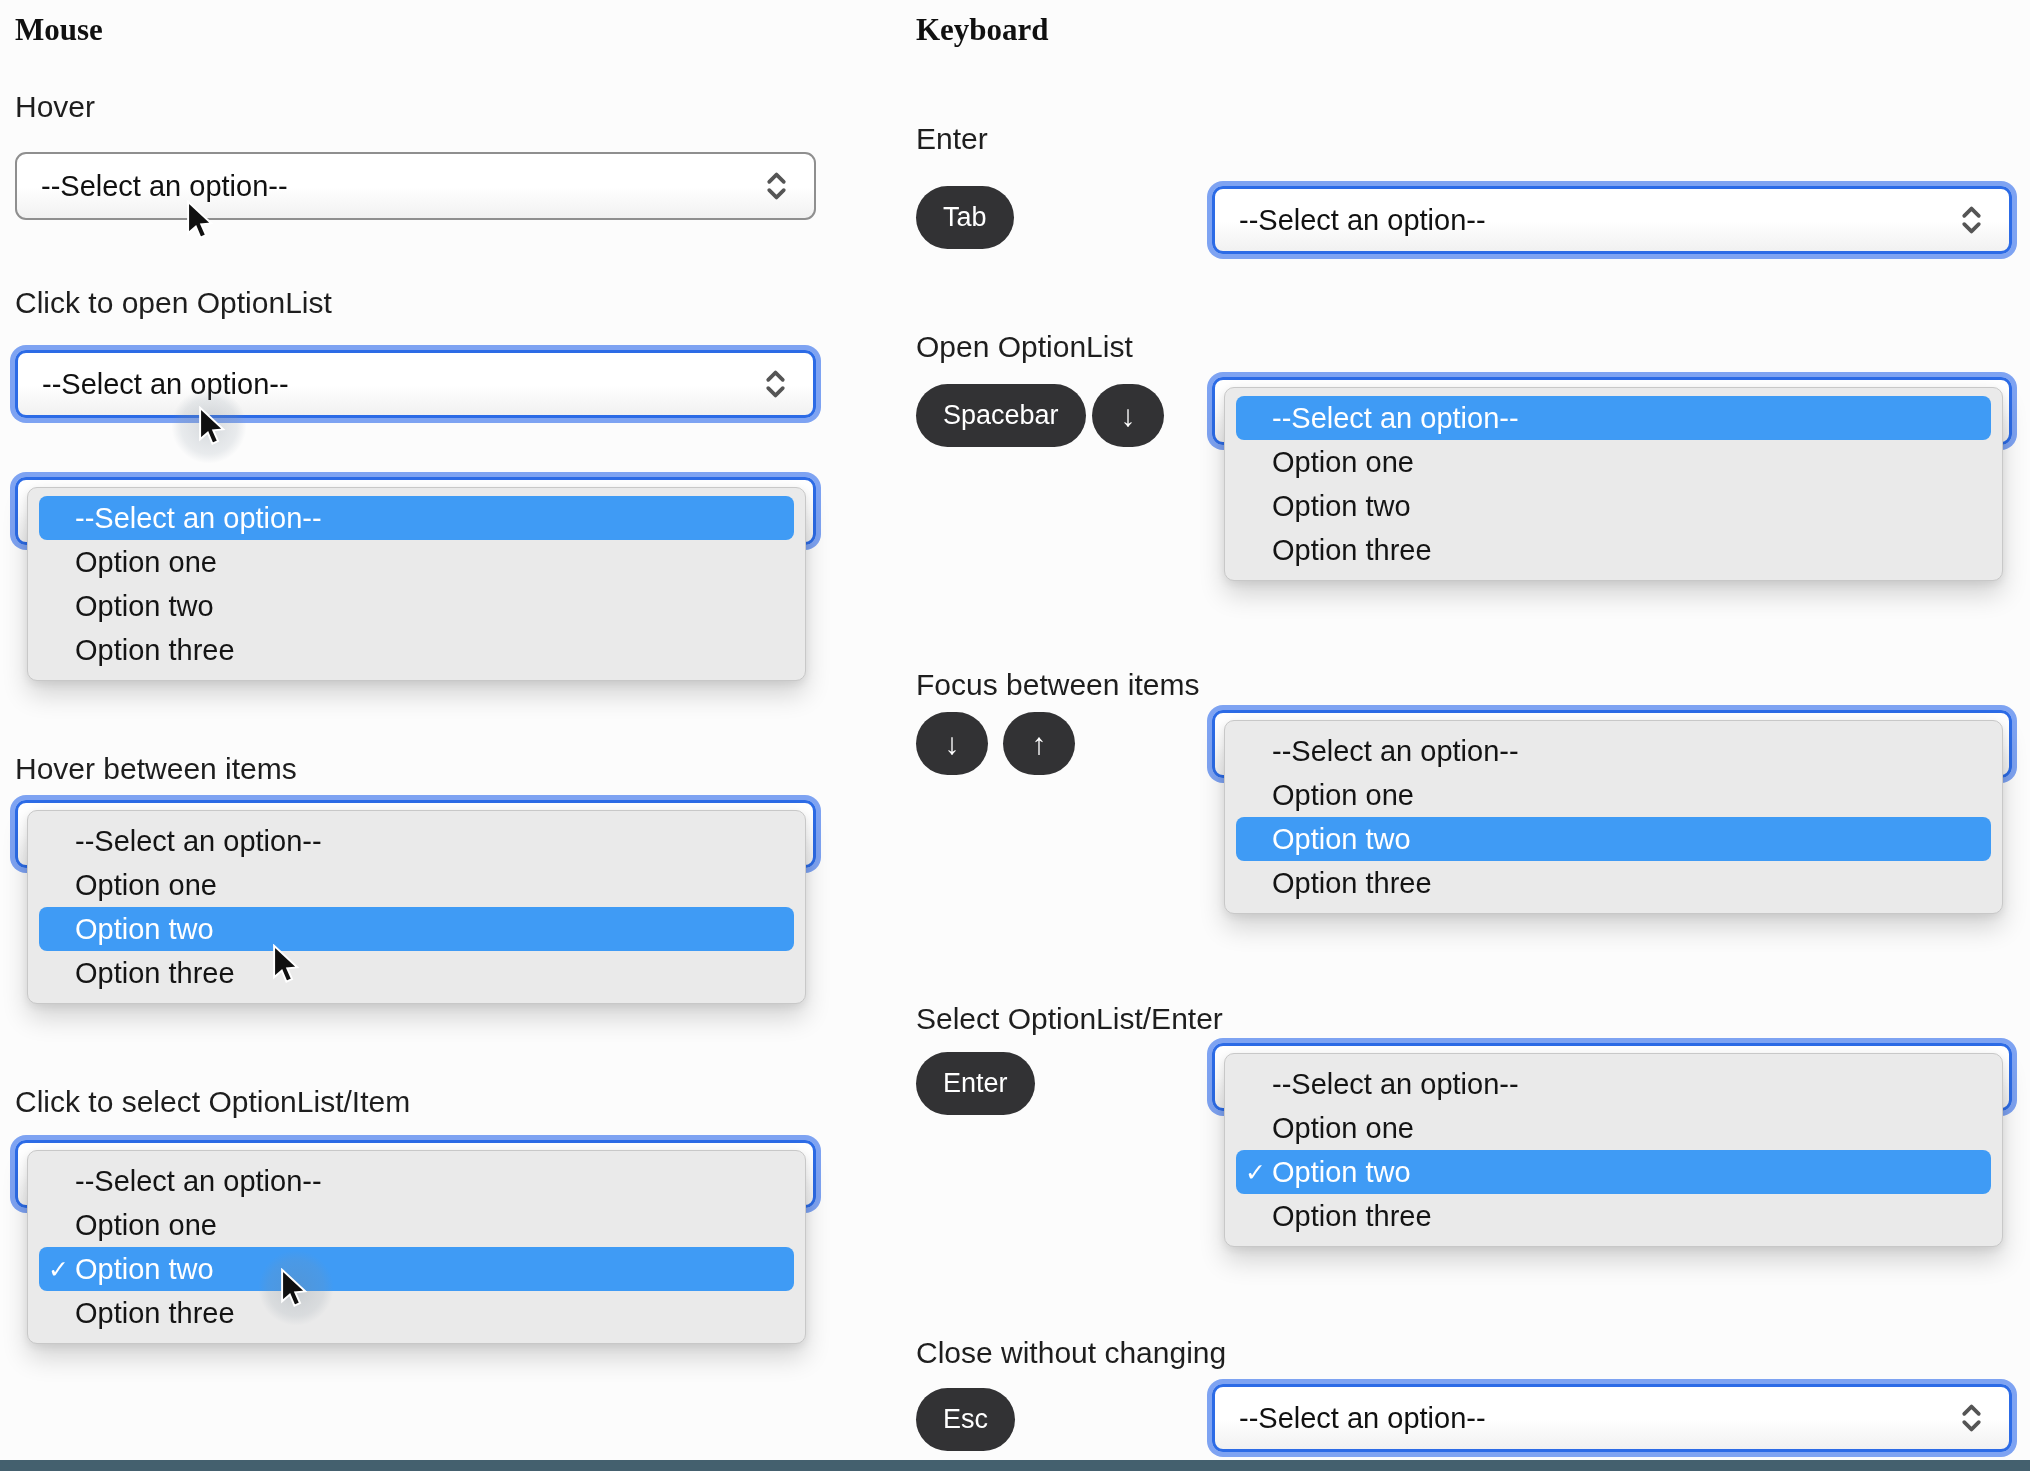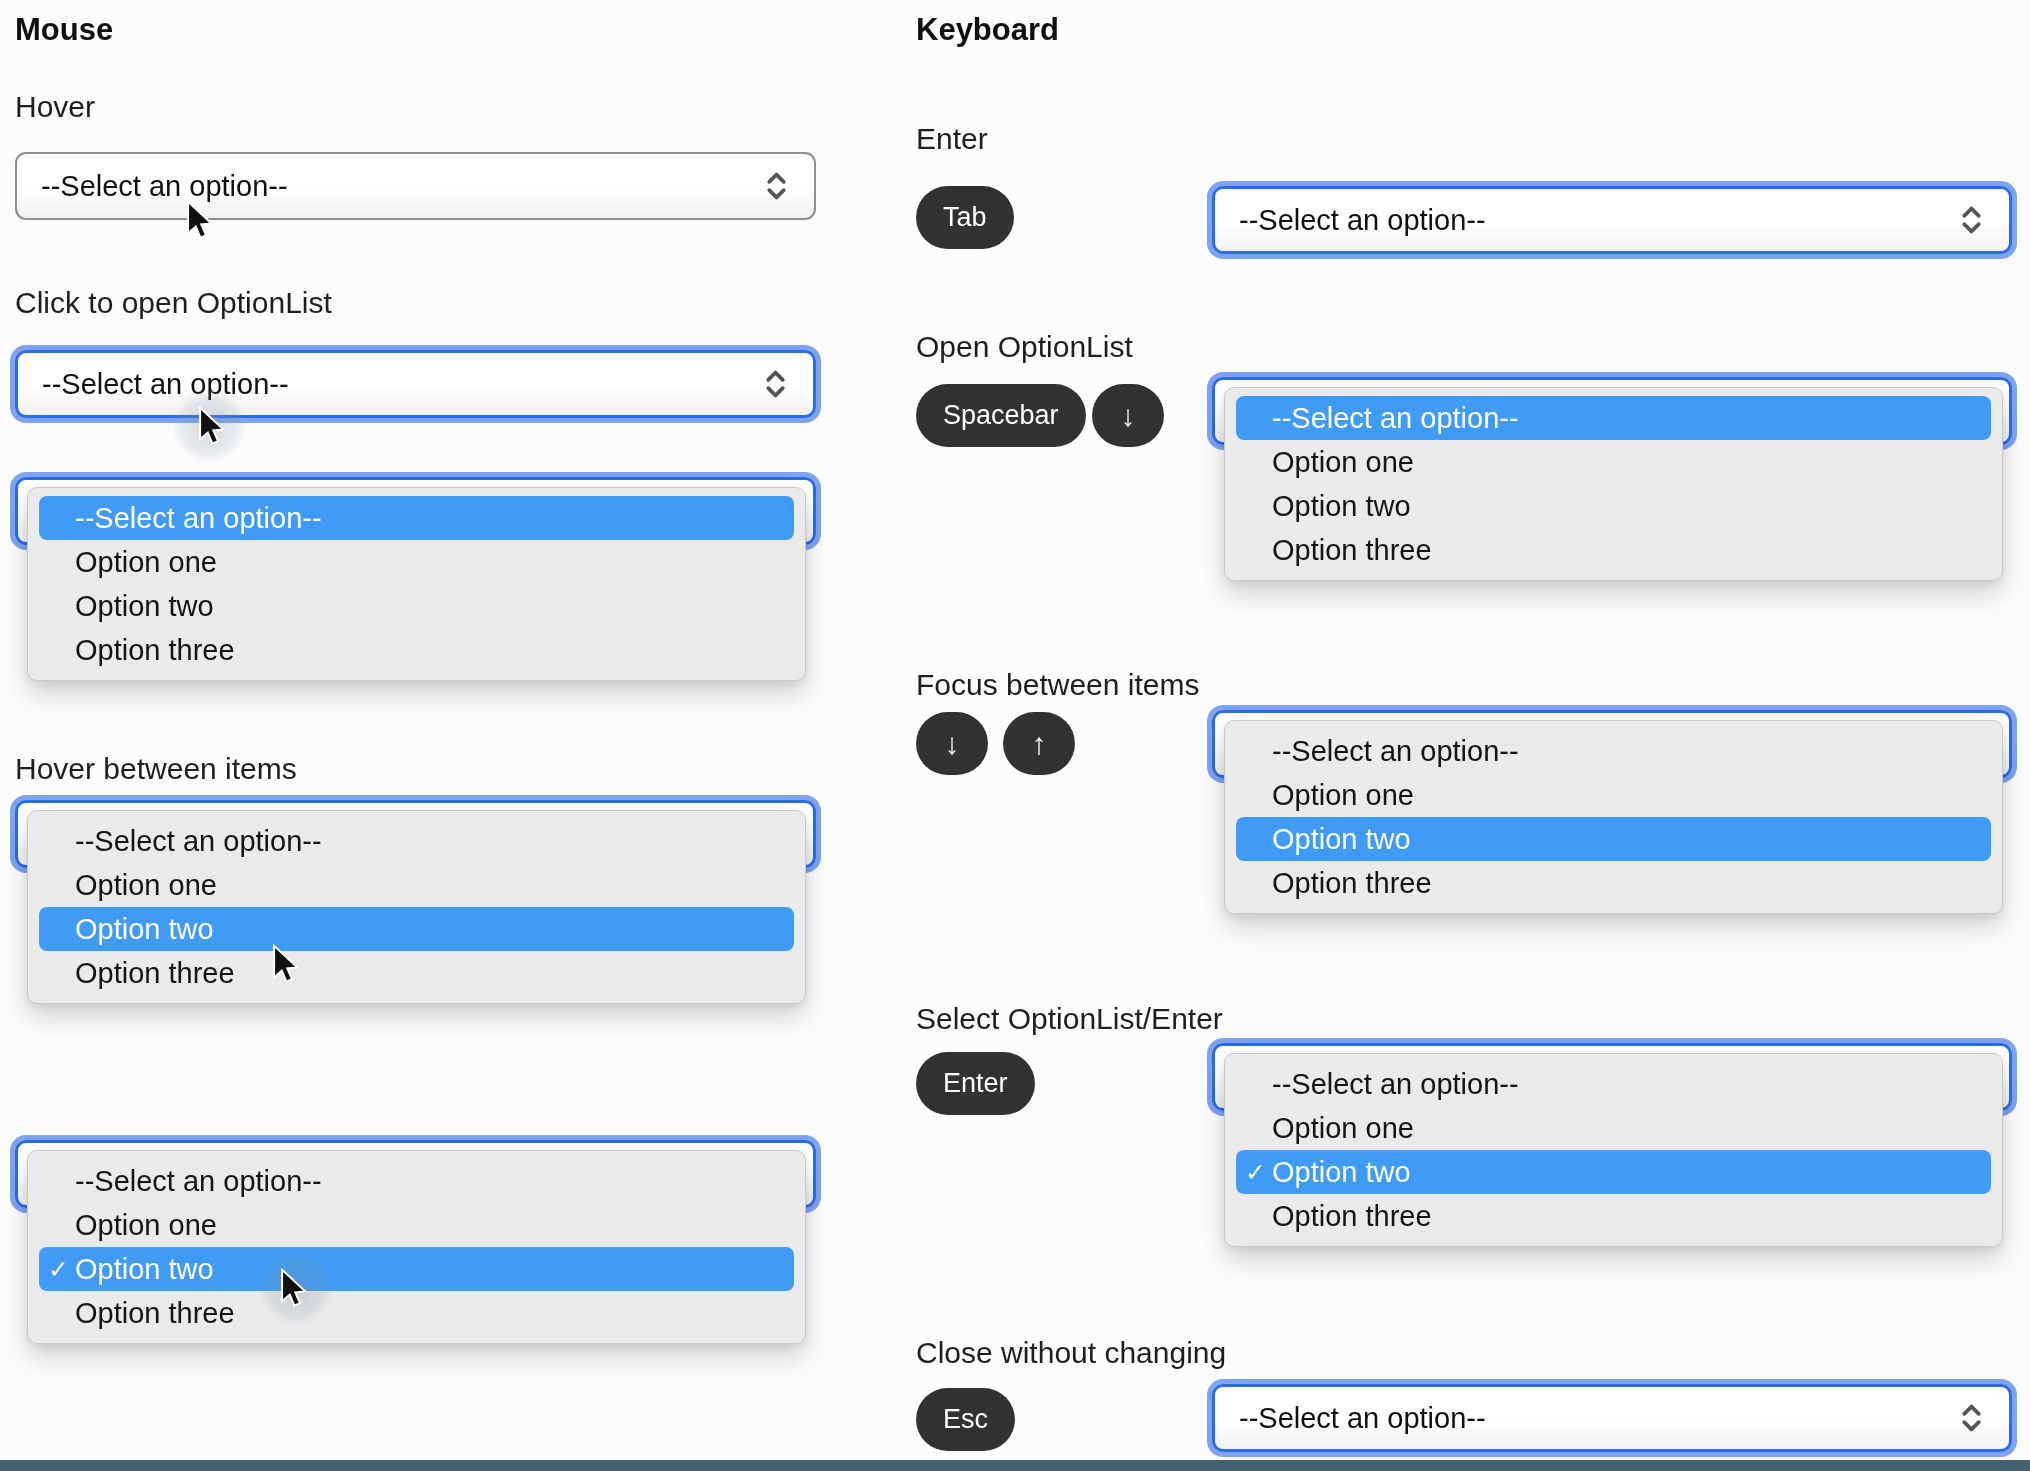--- a/index.html
+++ b/index.html
@@ -1,20 +1,20 @@
 <!DOCTYPE html>
 <html><head>
 <meta charset="utf-8">
 <style>
   html,body{margin:0;padding:0;background:#fff;}
   .page{
     position:relative;width:2030px;height:1471px;background:#fcfcfc;overflow:hidden;
     font-family:"Liberation Sans","DejaVu Sans",sans-serif;color:#161616;
   }
-  .h1{position:absolute;font-size:31px;font-weight:700;color:#101010;white-space:nowrap;}
+  .h1{position:absolute;font-size:31px;font-weight:700;color:#101010;white-space:nowrap;font-family:Liberation Serif, serif;}
   .h2{position:absolute;font-size:30px;font-weight:400;color:#1e1e1e;white-space:nowrap;}
   .select{
     position:absolute;height:68px;box-sizing:border-box;border-radius:11px;
     border:2px solid #8f8f8f;background:linear-gradient(180deg,#ffffff 0%,#ffffff 52%,#f1f1f1 100%);
     display:flex;align-items:center;padding:0 24px;font-size:29px;color:#111;
   }
   .focusring{
     border:3px solid #2c6be6 !important;
     box-shadow:0 0 0 5px #7ea3f2;
   }
@@ -120,20 +120,21 @@
         </div>
       <div class="row">
           <span>Option three</span>
         </div>
     </div>
   </div>
   <svg class="cursor" style="left:272px;top:944px" width="28" height="40" viewBox="0 0 20 28">
     <path d="M1.5 1 L1.5 23.5 L7 18.7 L10.3 26.6 L14.3 24.8 L10.9 17.1 L18 16.4 Z" fill="#101010" stroke="#fff" stroke-width="1.4"></path>
   </svg>
 
+  <div class="h2" style="left:15px;top:1085px">Click to select OptionList/Item</div>
 
   <div class="listwrap" style="left:15px;top:1140px;width:801px;height:215px">
     <div class="list-ring focusring"></div>
     <div class="panel">
       <div class="row">
           <span>--Select an option--</span>
         </div>
       <div class="row">
           <span>Option one</span>
         </div>

